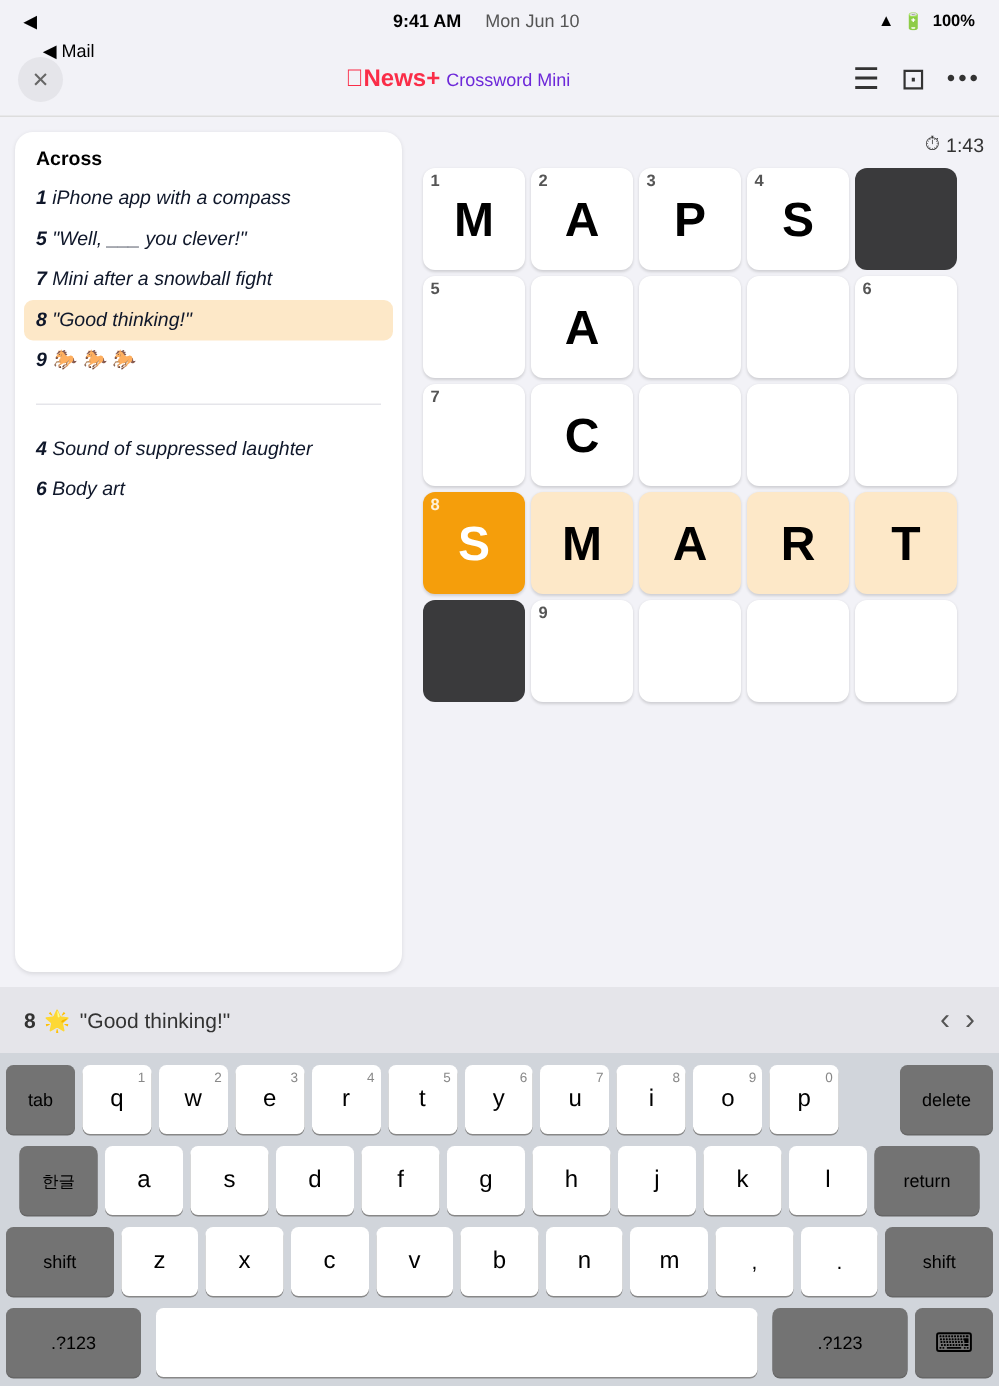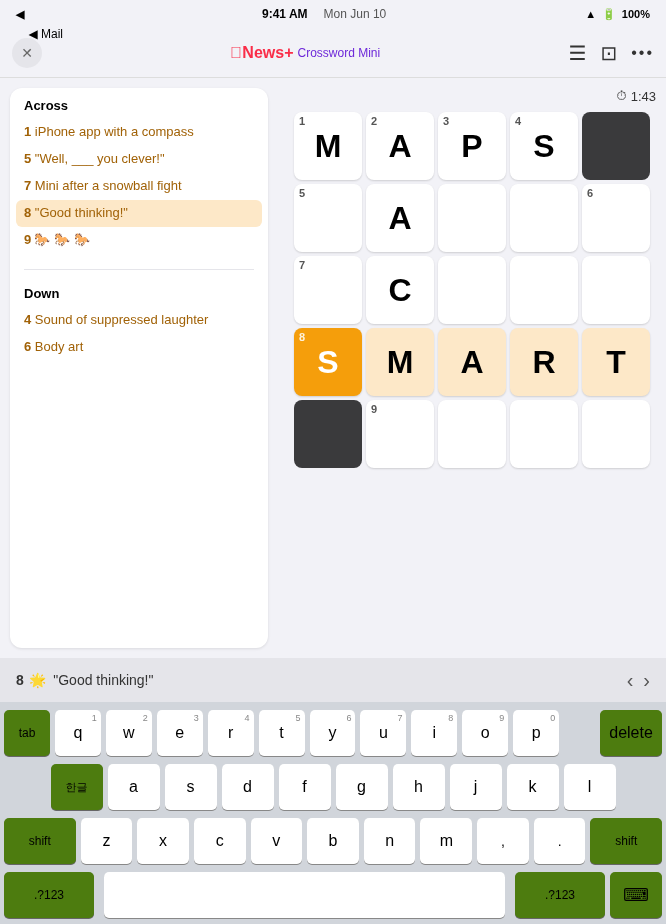--- a/index.html
+++ b/index.html
@@ -69,21 +69,20 @@
       background: none; border: none; cursor: pointer;
       font-size: 20px; color: #333;
       display: flex; align-items: center;
     }
 
     
     .main-content {
       display: flex;
       height: 580px;
       background: #f2f2f7;
-      gap: 12px;
     }
 
     
     .clues-panel {
       width: 258px;
       background: white;
       border-radius: 12px;
       margin: 10px 0 10px 10px;
       overflow: hidden;
       box-shadow: 0 1px 3px rgba(0,0,0,0.1);
@@ -92,24 +91,25 @@
       padding: 10px 14px;
     }
     .clues-section-title {
       font-size: 13px;
       font-weight: 700;
       color: #000;
       margin-bottom: 6px;
     }
     .clue-item {
       font-size: 13px;
-      color: #a16207;
+      color: #0f172a;
       padding: 5px 0;
       line-height: 1.3;
       border-radius: 6px;
+      font-style: italic;
     }
     .clue-item.highlighted {
       background: #fde8c8;
       padding: 5px 8px;
       margin: 0 -8px;
     }
     .clue-item .clue-num {
       font-weight: 600;
     }
     .clues-divider {
@@ -222,21 +222,21 @@
       align-items: center; justify-content: center;
       cursor: pointer;
       box-shadow: 0 1px 0 #888;
       color: #000;
       font-size: 16px;
       font-weight: 400;
       position: relative;
       height: 46px;
     }
     .key-small {
-      background: #4d7c0f;
+      background: #737373;
       border-radius: 5px;
       display: flex; align-items: center; justify-content: center;
       cursor: pointer;
       box-shadow: 0 1px 0 #666;
       color: #000;
       font-size: 13px;
       font-weight: 500;
       height: 46px;
     }
     .key-superscript {
@@ -313,21 +313,20 @@
       </div>
       <div class="clue-item highlighted">
         <span class="clue-num">8 </span><span>"Good thinking!"</span>
       </div>
       <div class="clue-item">
         <span class="clue-num">9 </span><span>🐎 🐎 🐎</span>
       </div>
     </div>
     <div class="clues-divider"></div>
     <div class="clues-section">
-      <div class="clues-section-title">Down</div>
       <div class="clue-item">
         <span class="clue-num">4 </span><span>Sound of suppressed laughter</span>
       </div>
       <div class="clue-item">
         <span class="clue-num">6 </span><span>Body art</span>
       </div>
     </div>
   </div>
 
   <div class="grid-area">
@@ -441,21 +440,21 @@
       <span class="key-label">i</span>
     </div>
     <div class="key" style="width:52px;">
       <span class="key-superscript">9</span>
       <span class="key-label">o</span>
     </div>
     <div class="key" style="width:52px;">
       <span class="key-superscript">0</span>
       <span class="key-label">p</span>
     </div>
-    <div class="key-small" style="width:70px;font-size:16px;margin-left:36px;">
+    <div class="key-small" style="width:70px;font-size:12px;margin-left:36px;">
       <span>delete</span>
     </div>
   </div>
 
   <div class="keyboard-row">
     <div class="key-small" style="width:52px;font-size:11px;">
       <span>한글</span>
     </div>
     <div class="key" style="width:52px;">
         <span class="key-label">a</span>
@@ -477,20 +476,23 @@
       </div>
     <div class="key" style="width:52px;">
         <span class="key-label">j</span>
       </div>
     <div class="key" style="width:52px;">
         <span class="key-label">k</span>
       </div>
     <div class="key" style="width:52px;">
         <span class="key-label">l</span>
       </div>
+    <div class="key-small" style="width:70px;font-size:12px;">
+      <span>return</span>
+    </div>
   </div>
 
   <div class="keyboard-row">
     <div class="key-small" style="width:72px;font-size:12px;">
       <span>shift</span>
     </div>
     <div class="key" style="width:52px;">
         <span class="key-label">z</span>
       </div>
     <div class="key" style="width:52px;">

